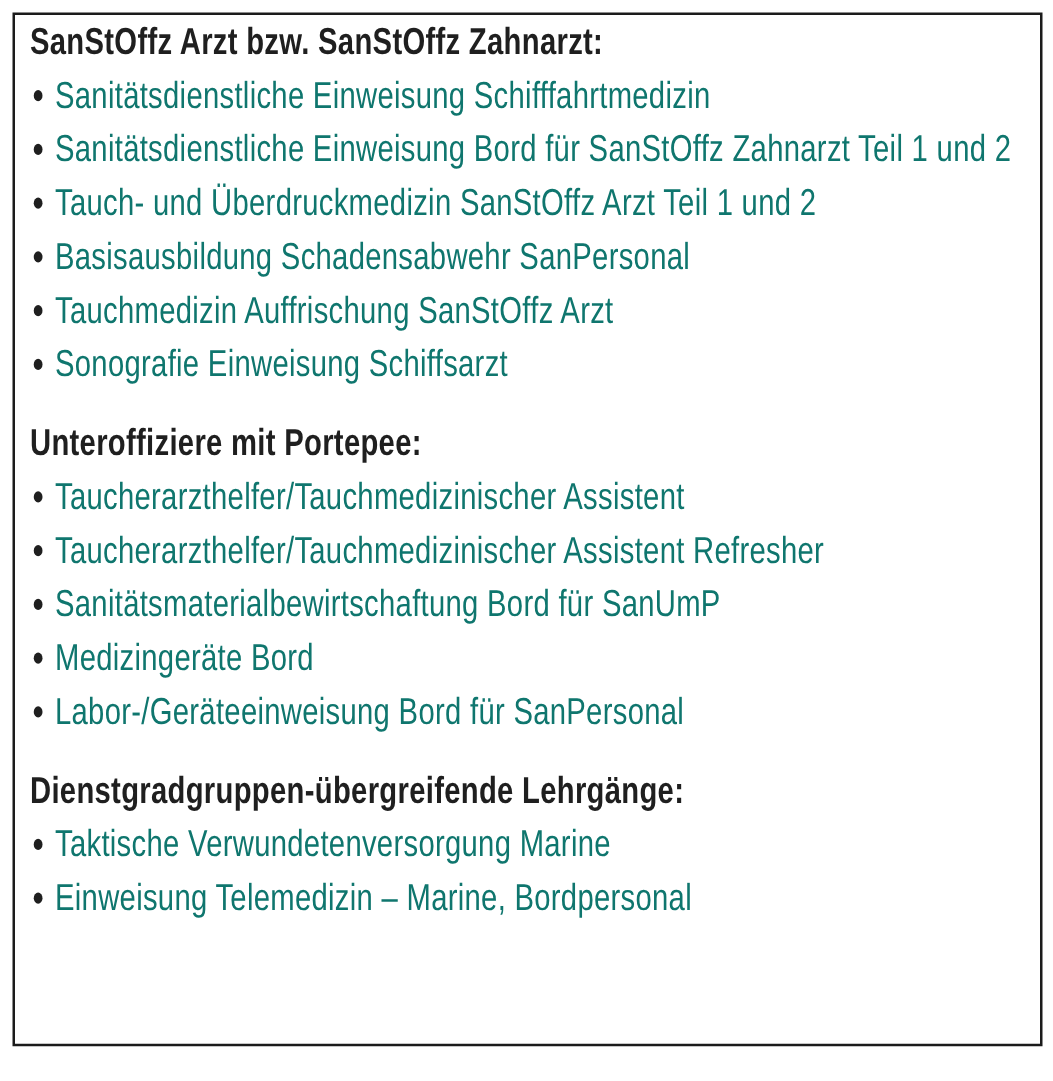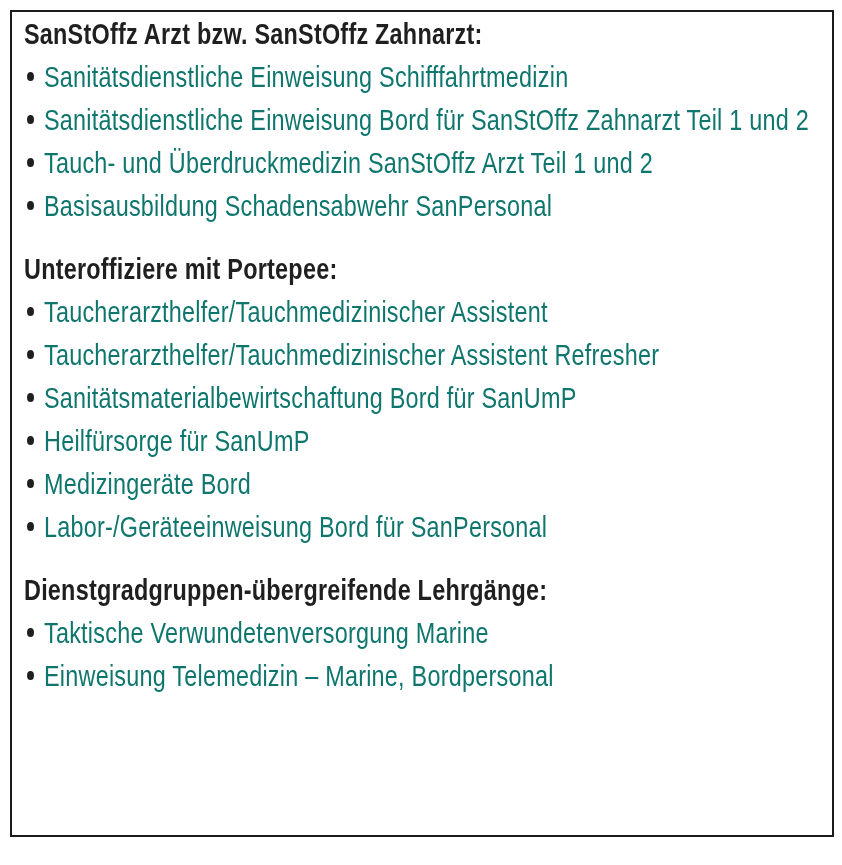--- a/index.html
+++ b/index.html
@@ -75,29 +75,30 @@
 
 <div class="frame">
   <div id="sections-root">
       <section class="course-section">
         <h2 class="section-heading"><span class="condensed">SanStOffz Arzt bzw. SanStOffz Zahnarzt:</span></h2>
         <ul class="course-list">
           <li class="course-item"><span class="bullet"></span><span class="condensed">Sanitätsdienstliche Einweisung Schifffahrtmedizin</span></li>
           <li class="course-item"><span class="bullet"></span><span class="condensed">Sanitätsdienstliche Einweisung Bord für SanStOffz Zahnarzt Teil 1 und 2</span></li>
           <li class="course-item"><span class="bullet"></span><span class="condensed">Tauch- und Überdruckmedizin SanStOffz Arzt Teil 1 und 2</span></li>
           <li class="course-item"><span class="bullet"></span><span class="condensed">Basisausbildung Schadensabwehr SanPersonal</span></li>
+          <li class="course-item"><span class="bullet"></span><span class="condensed">Tauchmedizin Auffrischung SanStOffz Arzt</span></li>
+          <li class="course-item"><span class="bullet"></span><span class="condensed">Sonografie Einweisung Schiffsarzt</span></li>
         </ul>
       </section>
       <section class="course-section">
         <h2 class="section-heading"><span class="condensed">Unteroffiziere mit Portepee:</span></h2>
         <ul class="course-list">
           <li class="course-item"><span class="bullet"></span><span class="condensed">Taucherarzthelfer/Tauchmedizinischer Assistent</span></li>
           <li class="course-item"><span class="bullet"></span><span class="condensed">Taucherarzthelfer/Tauchmedizinischer Assistent Refresher</span></li>
           <li class="course-item"><span class="bullet"></span><span class="condensed">Sanitätsmaterialbewirtschaftung Bord für SanUmP</span></li>
-          <li class="course-item"><span class="bullet"></span><span class="condensed">Heilfürsorge für SanUmP</span></li>
           <li class="course-item"><span class="bullet"></span><span class="condensed">Medizingeräte Bord</span></li>
           <li class="course-item"><span class="bullet"></span><span class="condensed">Labor-/Geräteeinweisung Bord für SanPersonal</span></li>
         </ul>
       </section>
       <section class="course-section">
         <h2 class="section-heading"><span class="condensed">Dienstgradgruppen-übergreifende Lehrgänge:</span></h2>
         <ul class="course-list">
           <li class="course-item"><span class="bullet"></span><span class="condensed">Taktische Verwundetenversorgung Marine</span></li>
           <li class="course-item"><span class="bullet"></span><span class="condensed">Einweisung Telemedizin – Marine, Bordpersonal</span></li>
         </ul>

